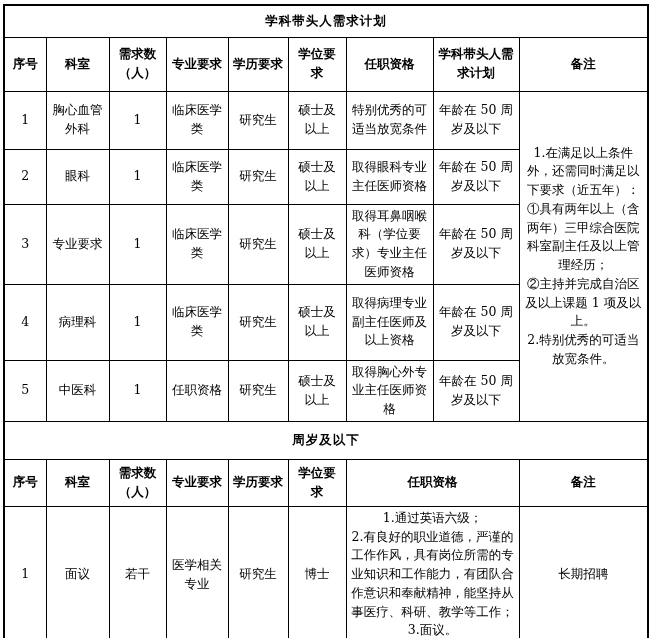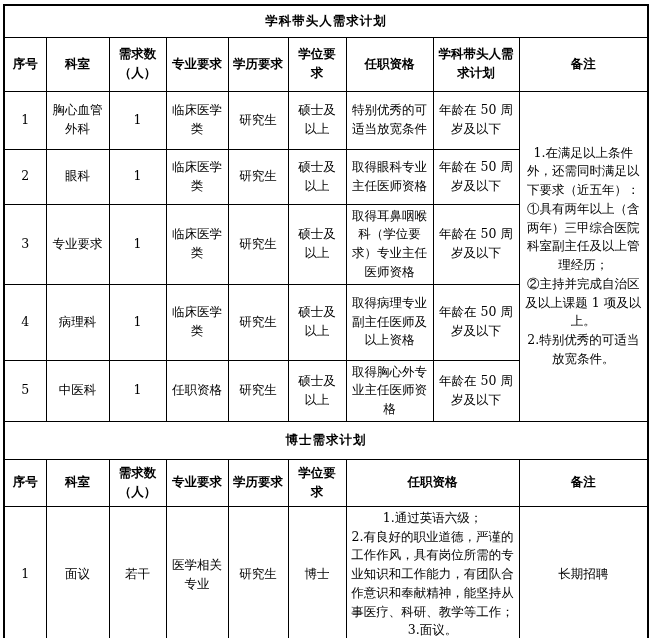--- a/index.html
+++ b/index.html
@@ -124,21 +124,21 @@
       <td>中医科</td>
       <td>1</td>
       <td>任职资格</td>
       <td>研究生</td>
       <td>硕士及以上</td>
       <td>取得胸心外专业主任医师资格</td>
       <td>年龄在 50 周岁及以下</td>
     </tr>
 
     <tr style="height:38px">
-      <td colspan="9" class="title-cell">博士需求计划</td>
+      <td colspan="9" class="title-cell">周岁及以下</td>
     </tr>
     <tr style="height:47px">
       <th>序号</th>
       <th>科室</th>
       <th>需求数（人）</th>
       <th>专业要求</th>
       <th>学历要求</th>
       <th>学位要求</th>
       <th colspan="2">任职资格</th>
       <th>备注</th>

